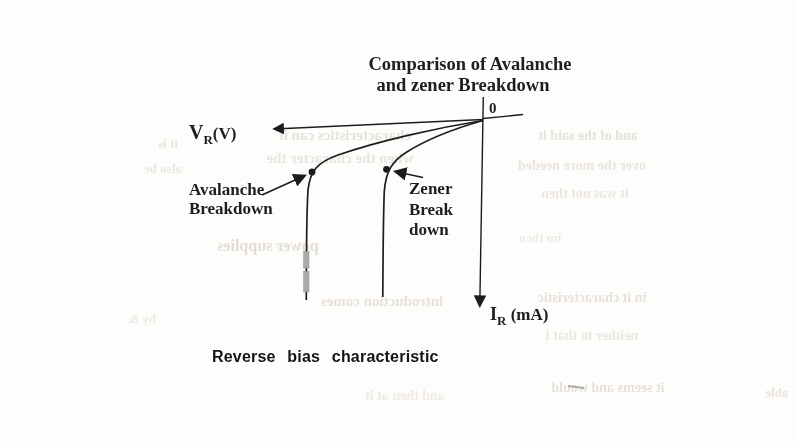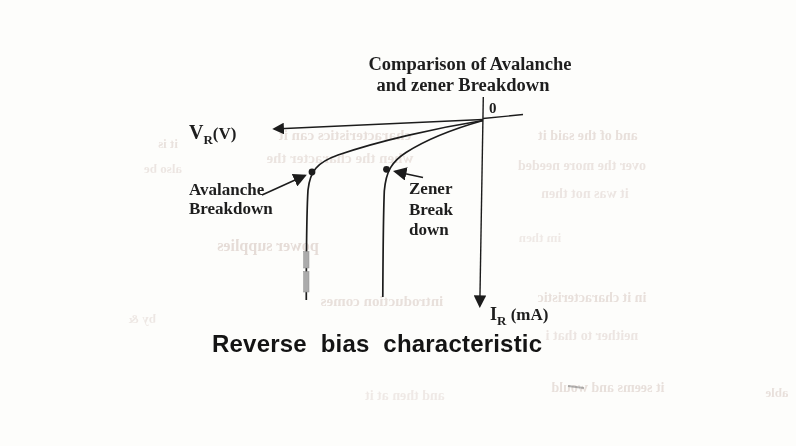--- a/index.html
+++ b/index.html
@@ -15,23 +15,23 @@
   .axis-t{font-size:20px;}
   .sub-t{font-size:13px;}
   .unit-t{font-size:17px;}
   .curve-lbl{font-size:17px;}
   .zero-t{font-size:15px;}
   .ghost{
     fill:#b99e94;font-family:"Liberation Serif","DejaVu Serif",serif;
     filter:blur(0.7px);text-anchor:middle;font-weight:600;
   }
   .caption{
-    position:absolute;left:212px;top:330px;width:300px;
+    position:absolute;left:212px;top:348px;width:300px;
     font-family:"Liberation Sans","DejaVu Sans",sans-serif;
-    font-weight:700;font-size:24px;color:#141414;
+    font-weight:700;font-size:16px;color:#141414;
     word-spacing:7px;letter-spacing:0.2px;white-space:nowrap;
   }
   .artifact{fill:#ababab;stroke:#8e8e8e;stroke-width:0.5;}
 </style>
 </head>
 <body>
 
 <div class="page">
 
   <svg width="796" height="446" viewBox="0 0 796 446">

